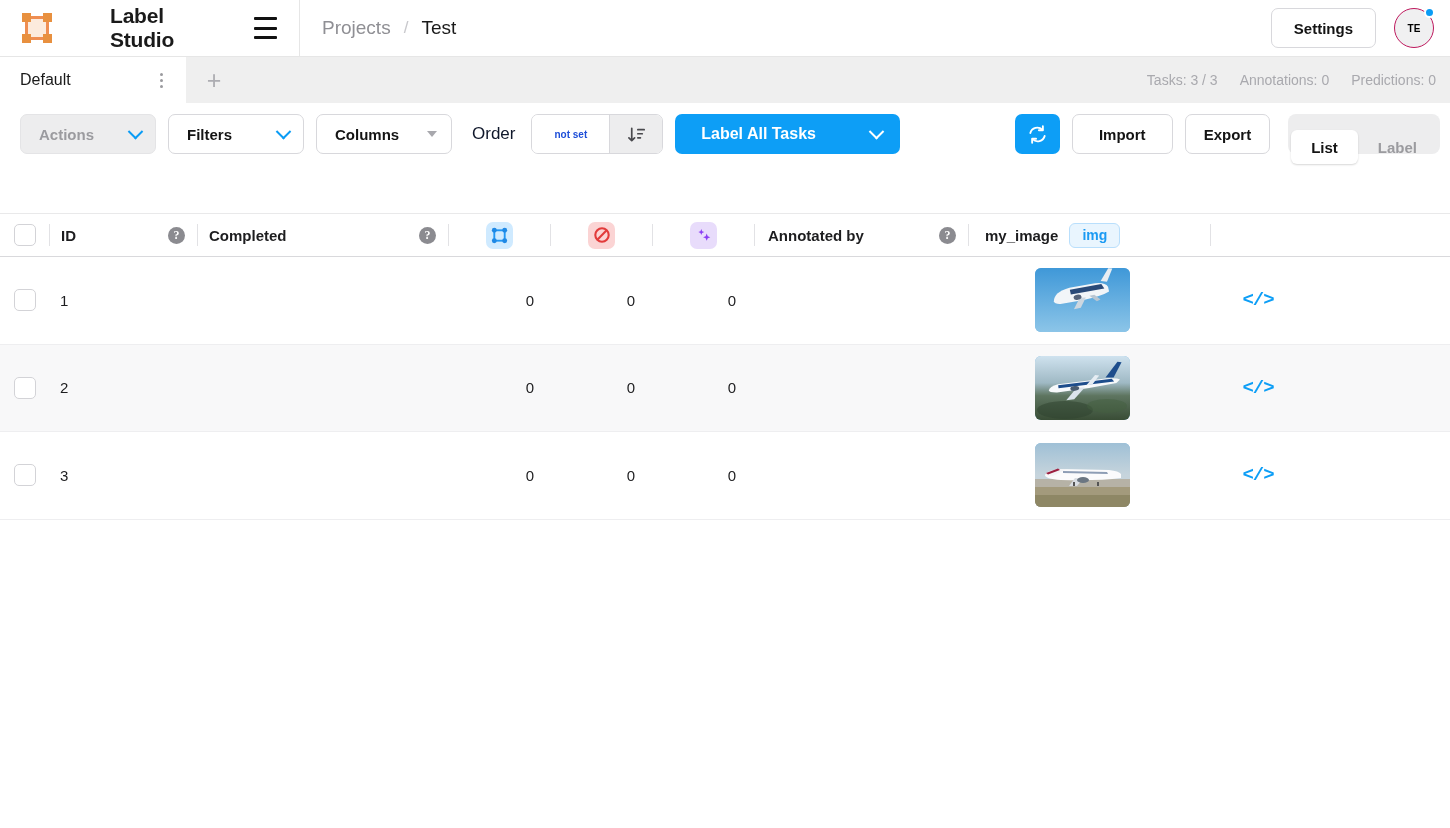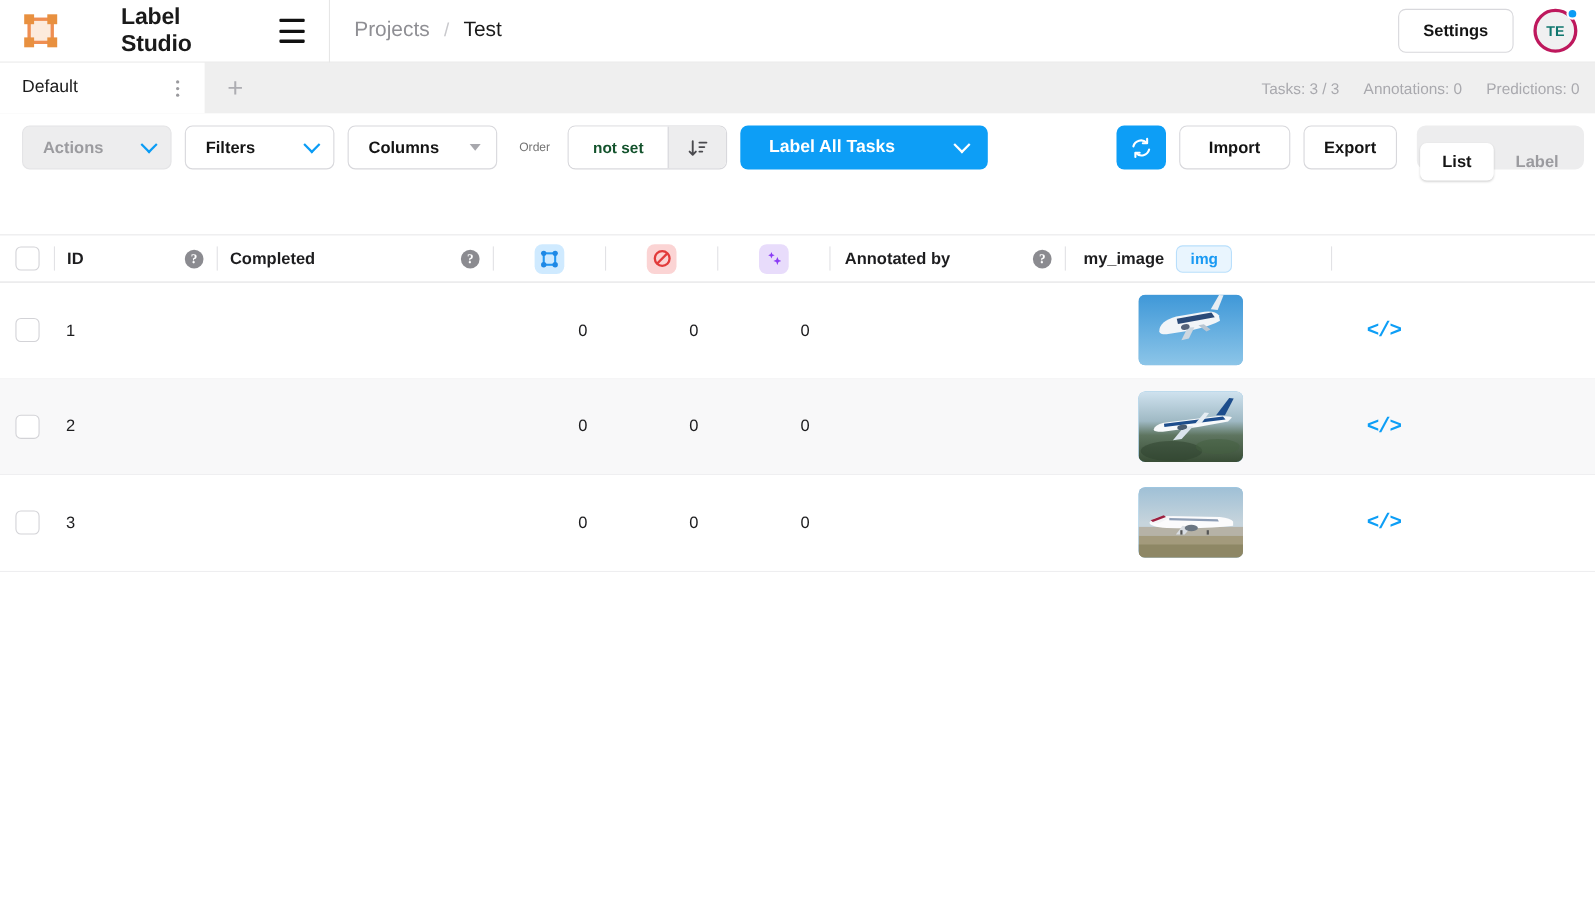--- a/index.html
+++ b/index.html
@@ -92,23 +92,23 @@
     font-size: 15px;
     font-weight: bold;
     color: #141414;
     cursor: pointer;
   }
   .avatar-wrap { position: relative; width: 40px; height: 40px; }
   .avatar {
     width: 40px; height: 40px;
     border-radius: 50%;
     background: #f0f0f1;
-    border: 3px solid #be185d;
+    border: 1px solid #be185d;
     display: flex; align-items: center; justify-content: center;
-    font-size: 13px; font-weight: bold; color: #0f766e;
+    font-size: 10px; font-weight: bold; color: #000000;
     cursor: pointer;
   }
   .avatar-badge {
     position: absolute; top: -1px; right: -1px;
     width: 11px; height: 11px; border-radius: 50%;
     background: #0a9cf5; border: 2px solid #fff;
   }
 
   
   .tabs-bar {
@@ -192,32 +192,32 @@
   .chev.gray { border-top-color: #a8a8ad; }
   .chev-thick {
     display: inline-block;
     width: 11px; height: 11px;
     border-right: 2.6px solid #0a9cf5;
     border-bottom: 2.6px solid #0a9cf5;
     transform: rotate(45deg) translate(-2px,-2px);
   }
   .chev-thick.white { border-right-color: #fff; border-bottom-color: #fff; }
 
-  .order-label { font-size: 11px; color: #737373; margin-left: 8px; margin-right: 4px; }
+  .order-label { font-size: 17px; color: #0f172a; margin-left: 8px; margin-right: 4px; }
   .order-group {
     height: 40px;
     display: flex;
     border: 1px solid #d8d8dc;
     border-radius: 7px;
     overflow: hidden;
   }
   .order-value {
     padding: 0 22px;
     display: flex; align-items: center;
-    font-size: 14px; font-weight: bold; color: #14532d;
+    font-size: 10px; font-weight: bold; color: #1d4ed8;
     background: #fff; cursor: pointer;
   }
   .order-dir {
     width: 53px;
     display: flex; align-items: center; justify-content: center;
     background: #ededee;
     border-left: 1px solid #d8d8dc;
     cursor: pointer;
   }
   .btn-label-all {

